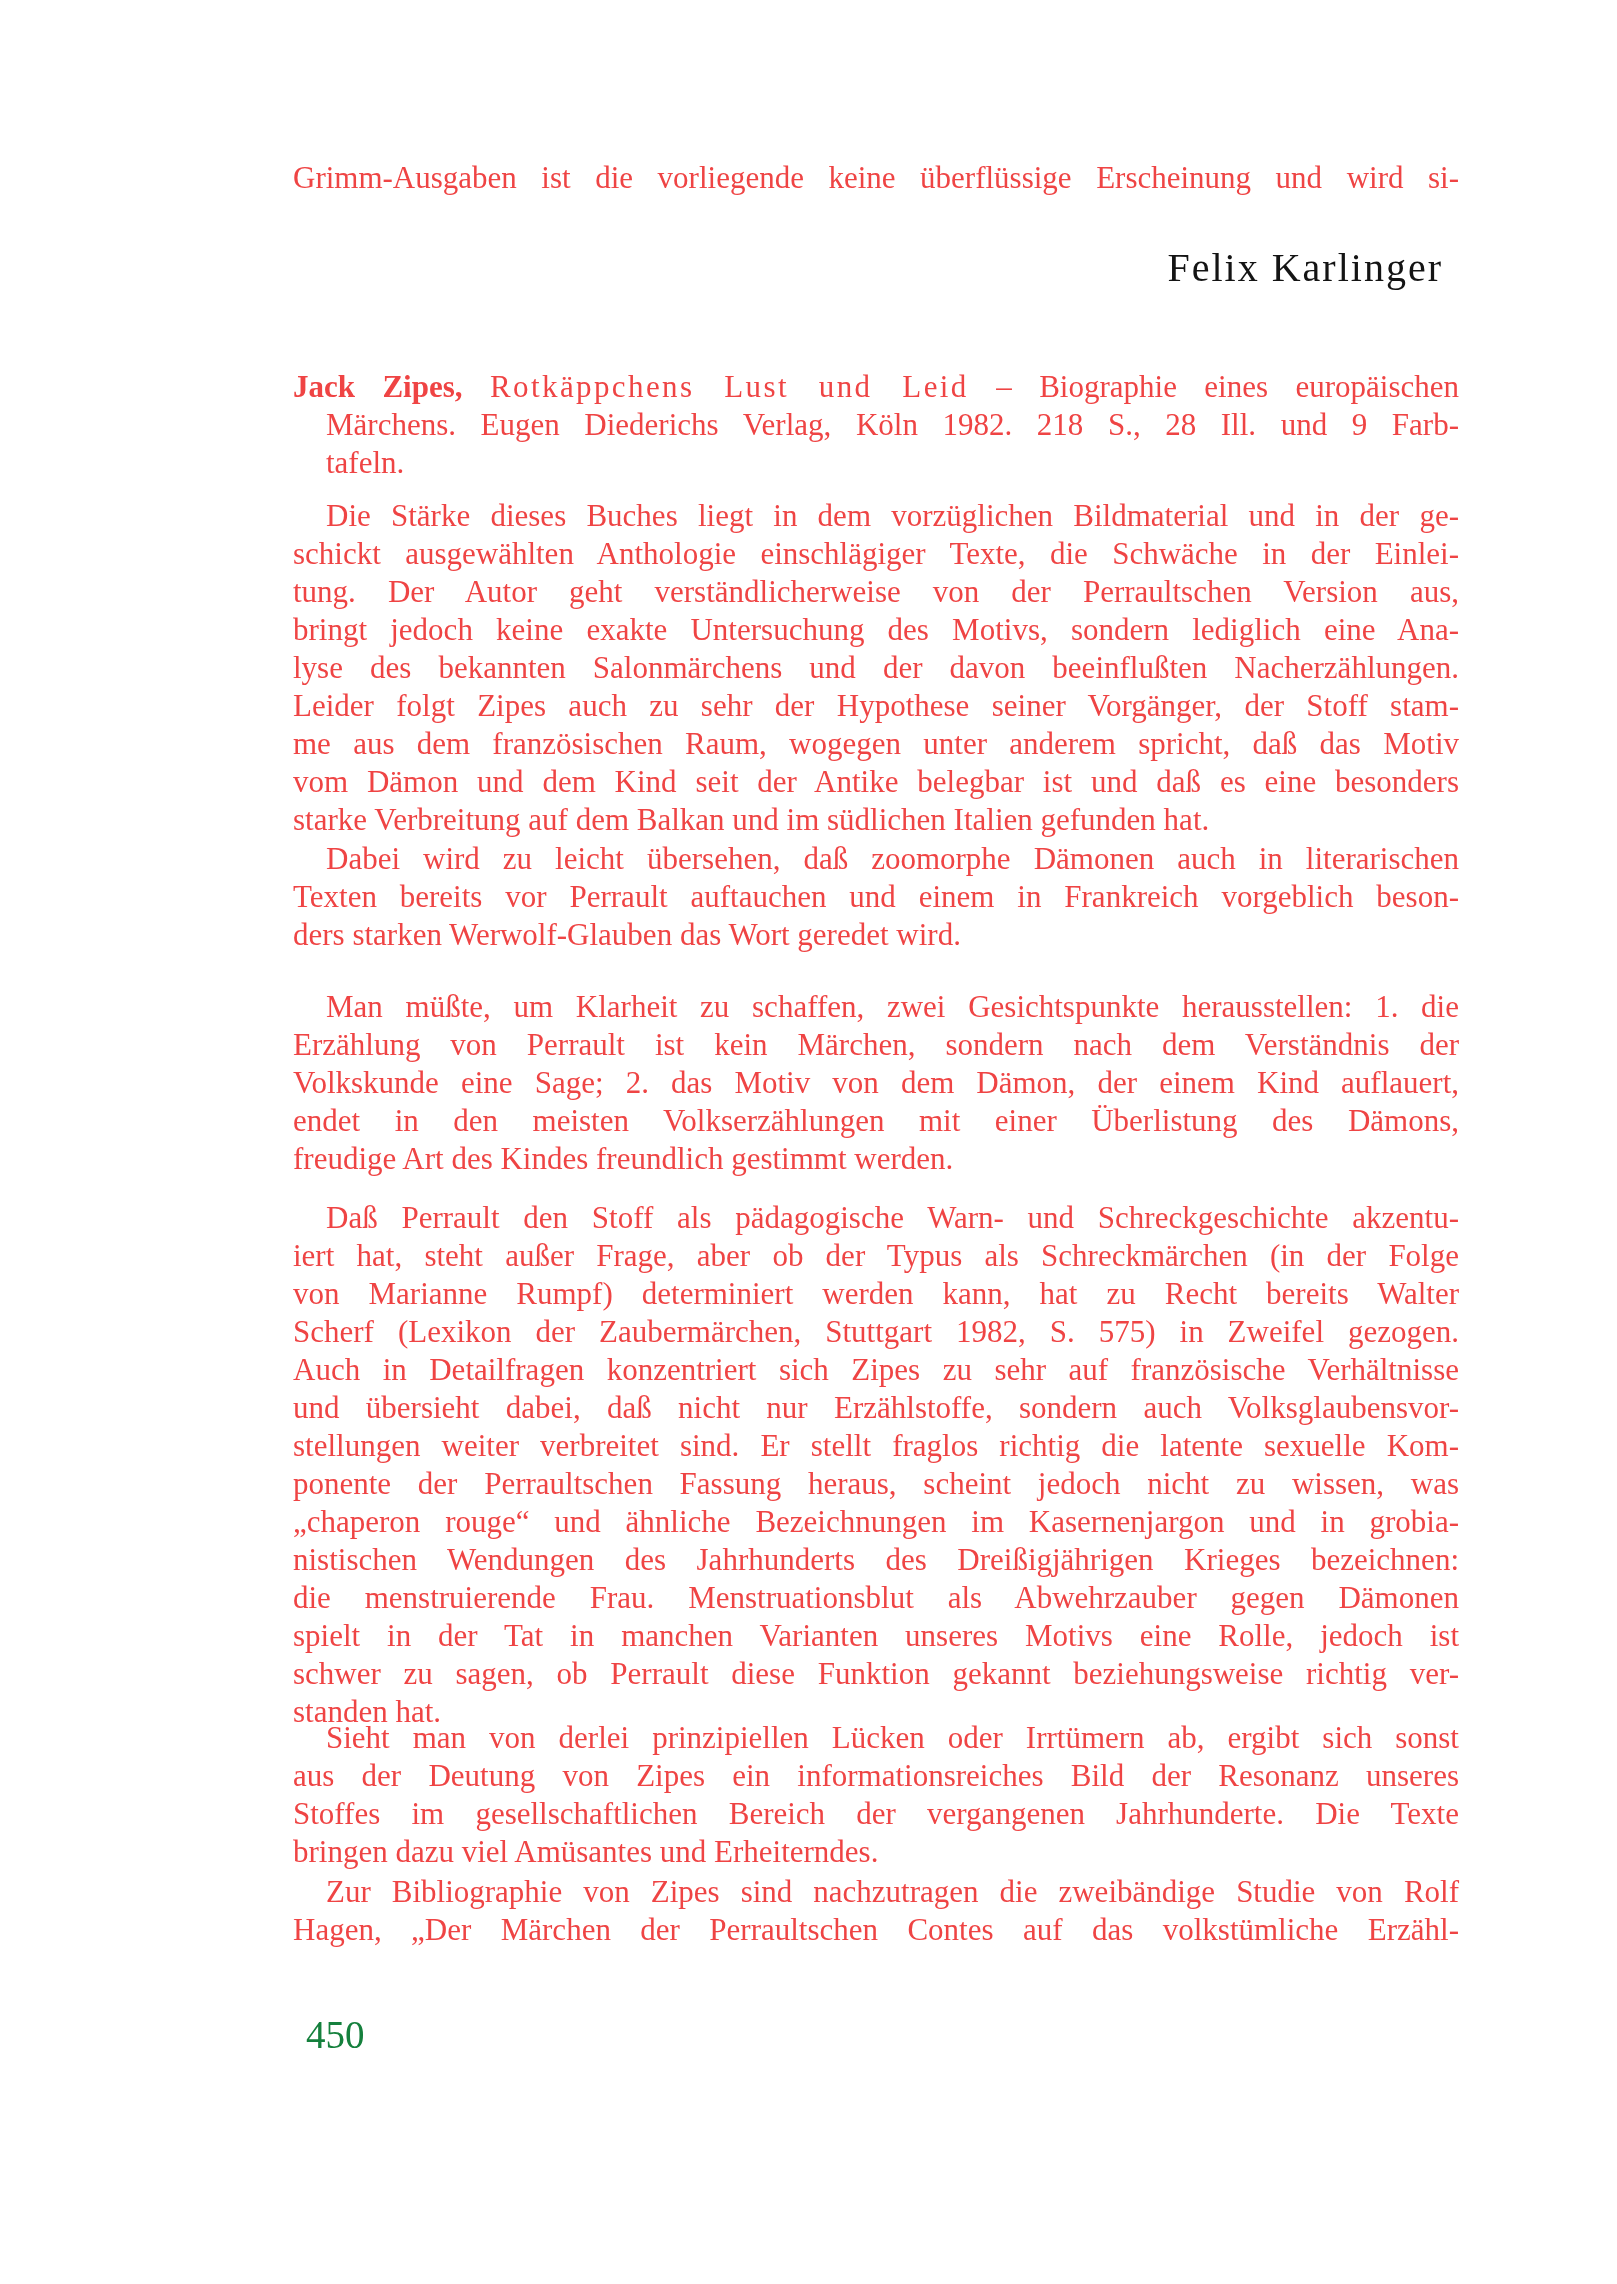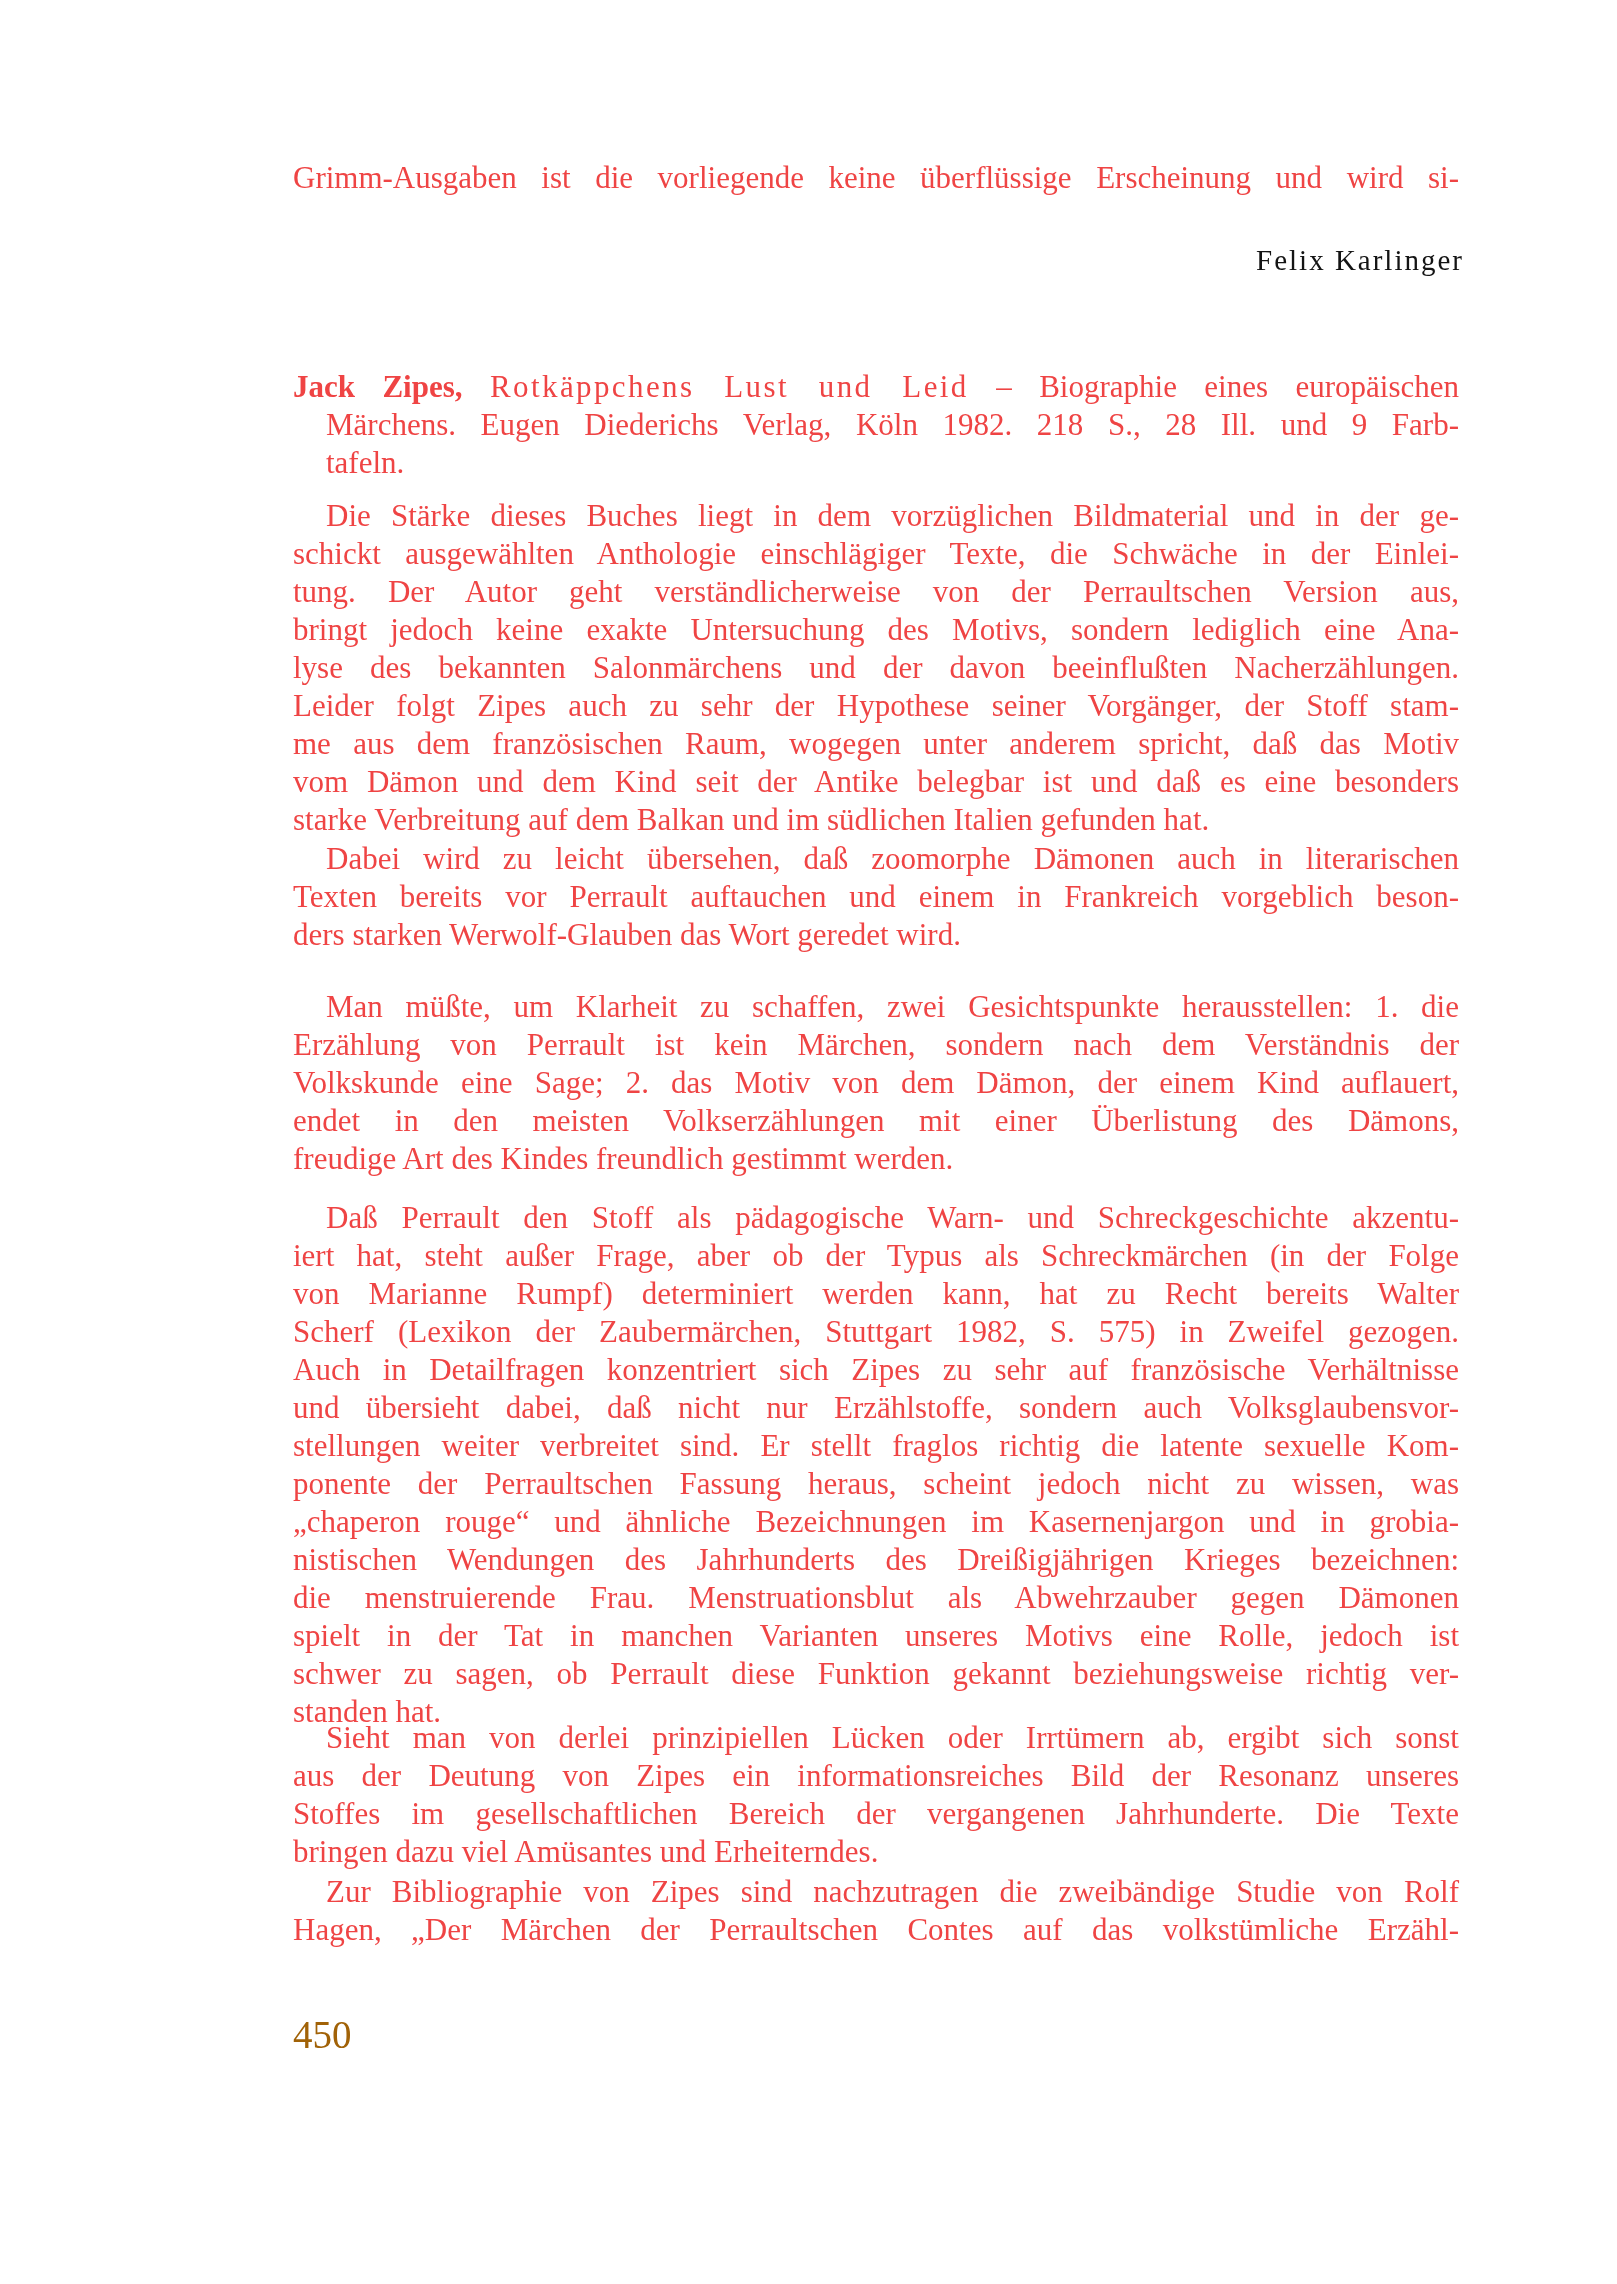--- a/index.html
+++ b/index.html
@@ -5,30 +5,30 @@
   html, body { margin: 0; padding: 0; background: #ffffff; }
   body { width: 1618px; height: 2284px; position: relative; overflow: hidden; }
   .page { position: absolute; left: 0; top: 0; width: 1618px; height: 2284px; background: #ffffff; }
   .col {
     position: absolute; left: 293px; width: 1166px;
     font-family: "Liberation Serif", "DejaVu Serif", serif;
     font-size: 31px; line-height: 38px; color: #ef4444;
     text-align: justify; hyphens: manual;
   }
   .signature {
-    position: absolute; right: 154px; top: 244px;
+    position: absolute; right: 175px; top: 244px;
     font-family: "Liberation Serif", "DejaVu Serif", serif;
-    font-size: 29px; letter-spacing: 2px; color: #141414;
+    font-size: 40px; letter-spacing: 2px; color: #141414;
   }
   .author { font-weight: bold; }
   .spaced { letter-spacing: 2.4px; }
   .pagenum {
-    position: absolute; left: 293px; top: 2012px;
+    position: absolute; left: 306px; top: 2012px;
     font-family: "Liberation Serif", "DejaVu Serif", serif;
-    font-size: 39px; color: #a16207; text-align: right;
+    font-size: 39px; color: #15803d; text-align: right;
   }
   .line { display: block; text-align: justify; text-align-last: justify; white-space: nowrap; }
   .line.last { text-align-last: left; }
 </style>
 </head>
 <body>
 
 <div class="page">
 
   <div class="col" style="top:159px;">

